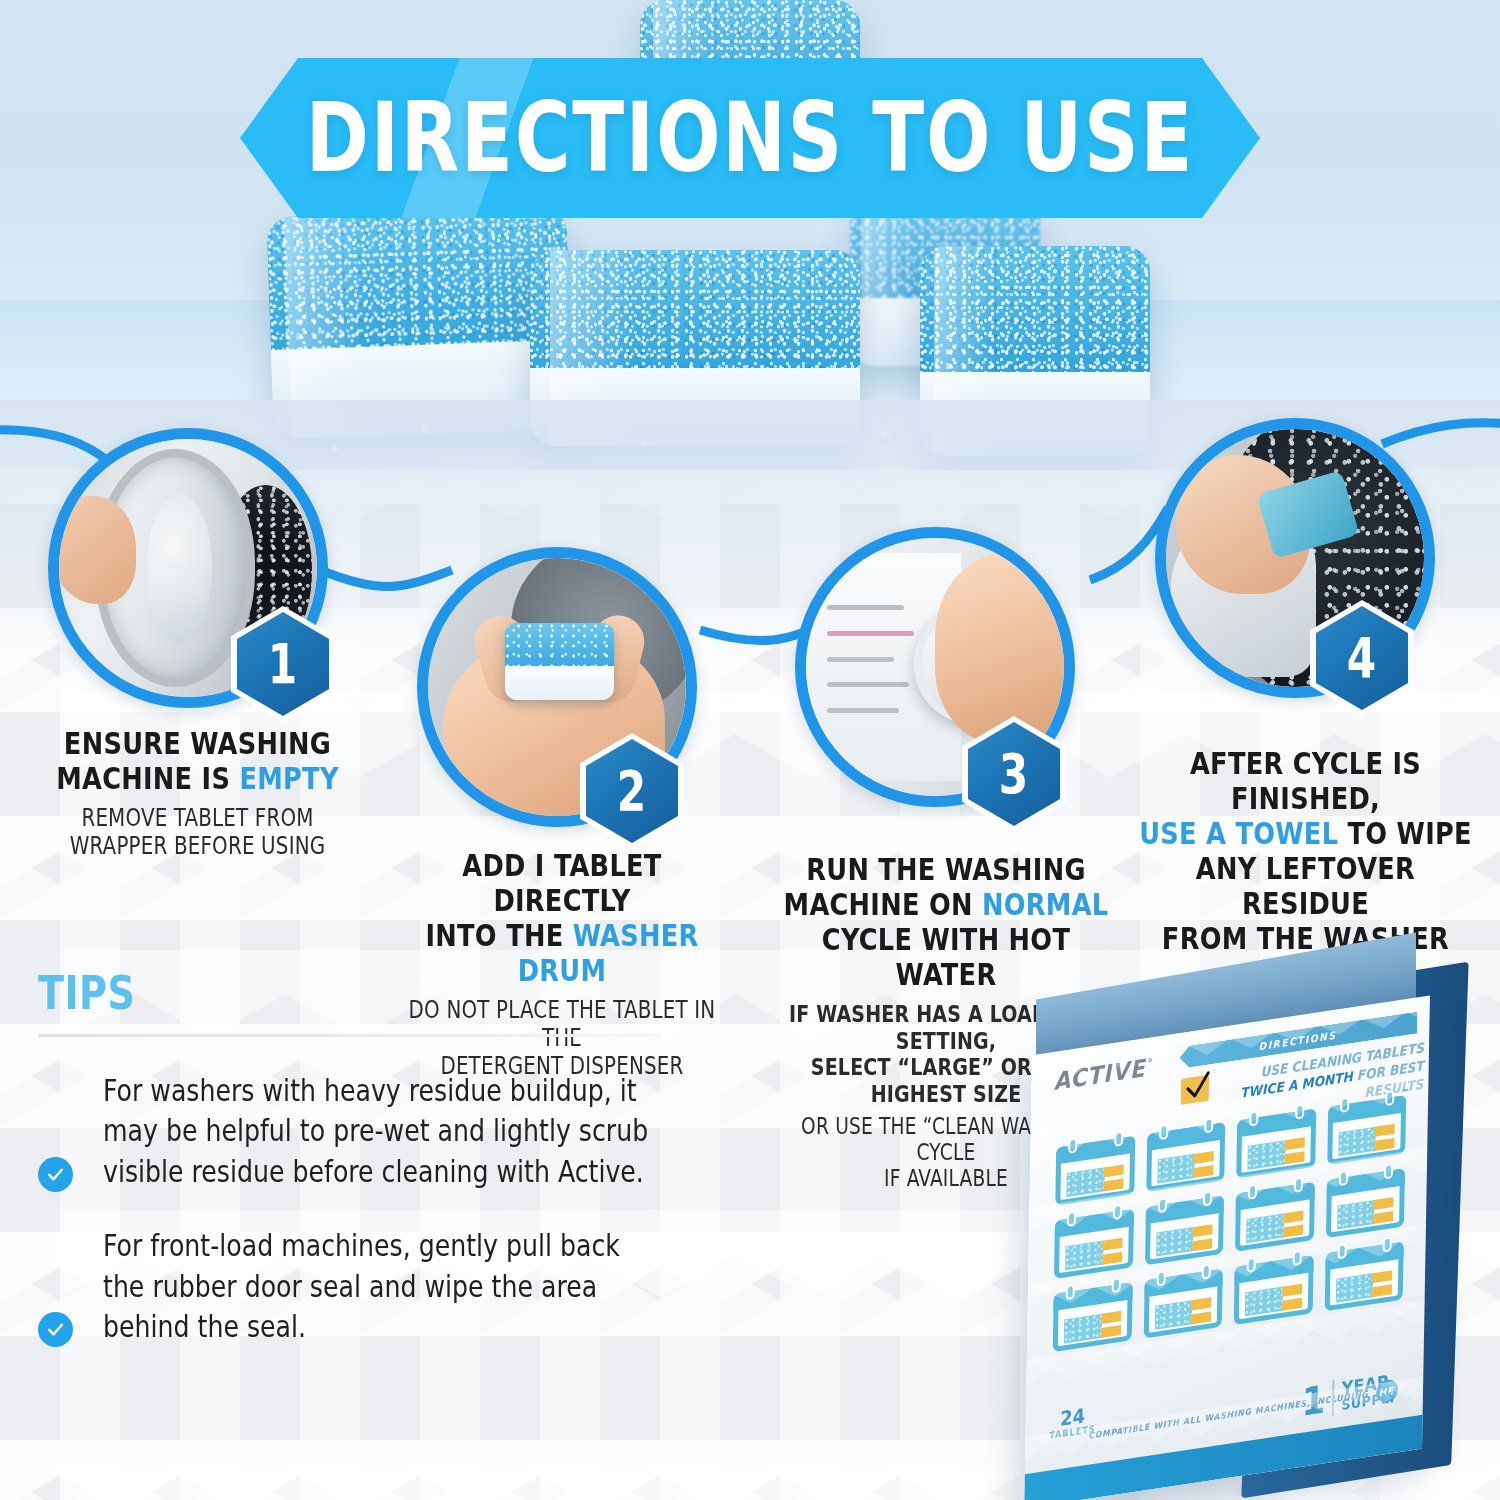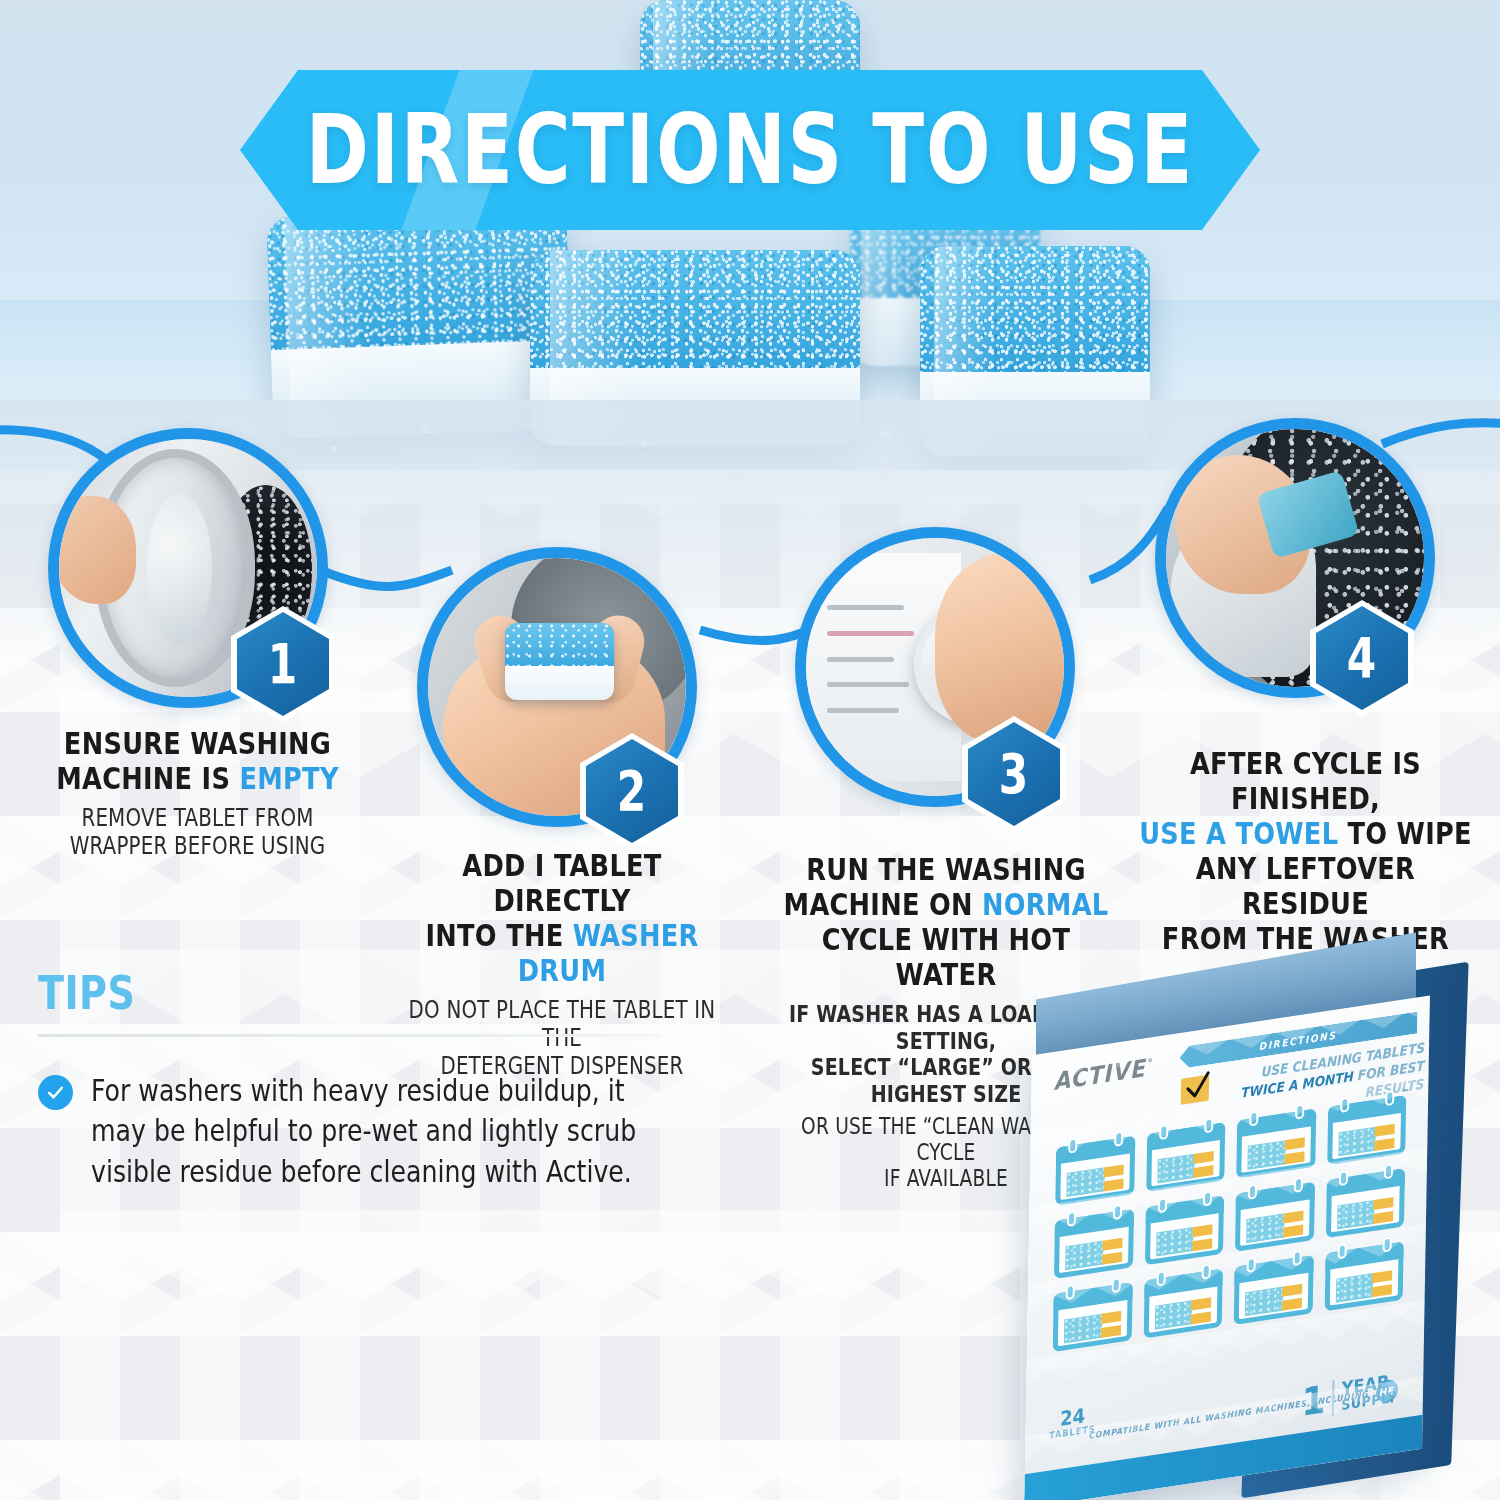--- a/index.html
+++ b/index.html
@@ -85,21 +85,21 @@
   #tb2{ left:530px; top:250px; width:330px; height:196px; }
   #tb3{ left:640px; top:0px; width:220px; height:170px; opacity:.92;}
   #tb4{ left:850px; top:196px; width:190px; height:170px; opacity:.85; filter:blur(1px);}
   #tb5{ left:920px; top:246px; width:230px; height:210px; }
   .droplet{ position:absolute; border-radius:50%;
     background:radial-gradient(circle at 35% 30%, rgba(255,255,255,.95), rgba(185,220,240,.35));
     box-shadow:0 1px 2px rgba(90,140,175,.25);}
 
   
   .banner{
-    position:absolute; left:240px; top:70px; width:1020px; height:160px;
+    position:absolute; left:240px; top:58px; width:1020px; height:160px;
     background:#29bcf7;
     clip-path:polygon(0 50%, 58px 0, 962px 0, 1020px 50%, 962px 100%, 58px 100%);
     box-shadow:0 0 42px 18px rgba(41,188,247,.45);
   }
   .banner-stripe{
     position:absolute; left:190px; top:-28px; width:74px; height:218px;
     background:rgba(255,255,255,.23);
     transform:skewX(-20deg);
   }
   .banner-title{
@@ -281,21 +281,21 @@
 
   
   .tips{ position:absolute; left:38px; top:966px; width:660px; }
   .tips-title{
     font-family:"Liberation Sans Narrow","DejaVu Sans Condensed","Liberation Sans",sans-serif;
     font-weight:700; font-size:46px; color:#5ec0ec; letter-spacing:.5px;
     transform:scaleX(.92); transform-origin:left center;
   }
   .tips-rule{ margin-top:14px; width:624px; height:3px;
     background:linear-gradient(to right,#dfe3e7,#eceff1 75%, #f3f5f6);}
-  .tip{ display:flex; gap:18px; margin-top:34px; align-items:flex-start; }
+  .tip{ display:flex; gap:30px; margin-top:34px; align-items:flex-end; }
   .tip-check{
     flex:0 0 auto; width:35px; height:35px; border-radius:50%;
     background:#22a3ec; display:flex; align-items:center; justify-content:center;
     margin-top:4px;
   }
   .tip-check svg{ width:19px; height:19px; display:block; }
   .tip-text{
     font-family:"Liberation Sans Narrow","DejaVu Sans Condensed","Liberation Sans",sans-serif;
     font-size:29.5px; line-height:1.37; color:#1f1f1f; max-width:580px;
     transform:scaleX(.95); transform-origin:left top;
@@ -584,20 +584,28 @@
 
     <div class="tip">
       <div class="tip-check">
         <svg viewBox="0 0 24 24">
             <path d="M4 12.5 L9.5 18 L20 6" fill="none" stroke="#ffffff" stroke-width="3.2" stroke-linecap="round" stroke-linejoin="round"></path>
           </svg>
       </div>
       <div class="tip-text">For washers with heavy residue buildup, it may be helpful to pre-wet and lightly scrub visible residue before cleaning with Active.</div>
     </div>
 
+    <div class="tip">
+      <div class="tip-check">
+        <svg viewBox="0 0 24 24">
+            <path d="M4 12.5 L9.5 18 L20 6" fill="none" stroke="#ffffff" stroke-width="3.2" stroke-linecap="round" stroke-linejoin="round"></path>
+          </svg>
+      </div>
+      <div class="tip-text">For front-load machines, gently pull back the rubber door seal and wipe the area behind the seal.</div>
+    </div>
   </div>
 
   <div class="boxwrap">
     <div class="box-back"></div>
     <div class="box-lid"></div>
     <div class="box-front">
 
       <div class="brand">
         <span>ACTIVE</span><sup>°</sup>
       </div>

